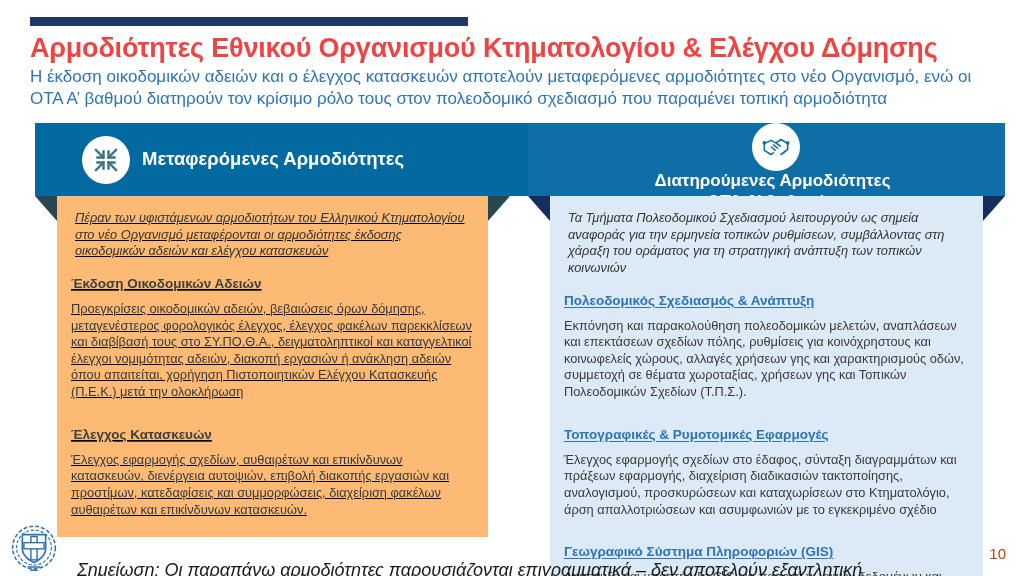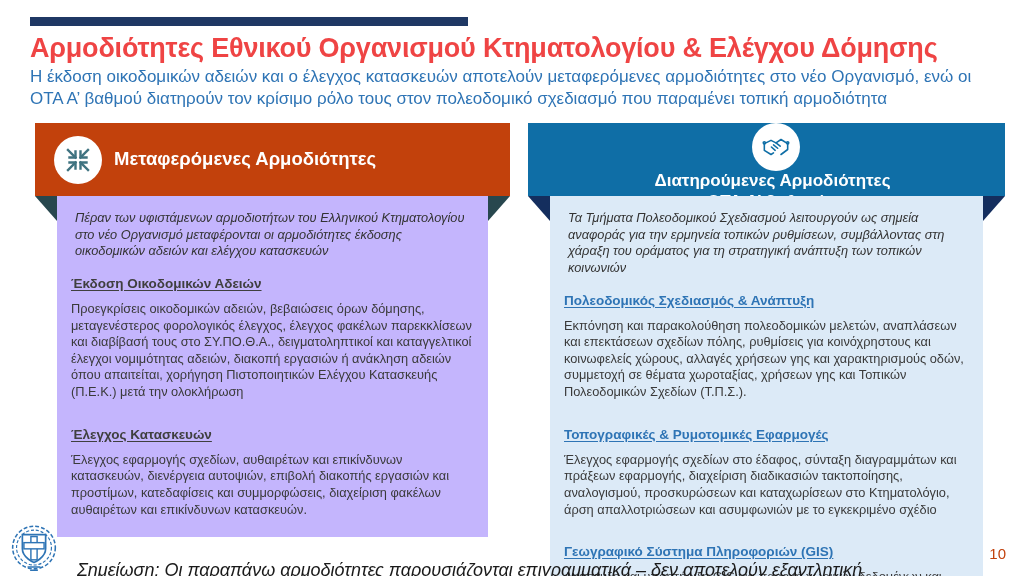--- a/index.html
+++ b/index.html
@@ -22,41 +22,41 @@
     font-size:17px;line-height:1.28;color:#2E74B5;
   }
   
   .panel{position:absolute;top:123px;}
   .panel.left{left:35px;width:475px;}
   .panel.right{left:528px;width:477px;}
   .panel-header{
     position:absolute;left:0;top:0;width:100%;height:73px;
     display:flex;align-items:center;
   }
-  .panel-header.teal{background:#c2410c;}
+  .panel-header.teal{background:#0369a1;padding-left:28px;}
   .panel-header.blue{background:#0F6EA6;flex-direction:column;}
   .icon-circle{
     width:48px;height:48px;border-radius:50%;background:#ffffff;
     margin-left:19px;flex:0 0 auto;
     display:flex;align-items:center;justify-content:center;
   }
   .panel-title{
     color:#ffffff;font-weight:bold;font-size:18.5px;margin-left:12px;line-height:1.22;
   }
   .panel-title.two-line{font-size:17px;}
   .fold{position:absolute;top:73px;width:22px;height:25px;}
   .fold.fold-l{left:0;clip-path:polygon(0 0,100% 0,100% 100%);}
   .fold.fold-r{right:0;clip-path:polygon(0 0,100% 0,0 100%);}
   .fold.teal-fold{background:#28474E;}
   .fold.navy-fold{background:#142E5E;}
   .panel-body{
     position:absolute;left:22px;top:73px;
     padding:12px 16px 12px 14px;box-sizing:border-box;
   }
-  .panel.left  .panel-body{width:431px;height:341px;background:#c4b5fd;}
+  .panel.left  .panel-body{width:431px;height:341px;background:#fdba74;text-decoration:underline;}
   .panel.right .panel-body{width:433px;height:402px;background:#DCEAF7;}
   .intro{
     margin:2px 0 10px 4px;font-style:italic;font-size:12.8px;line-height:1.3;color:#333333;
   }
   .sec-heading{
     margin:16px 0 10px 0;font-size:13.5px;font-weight:bold;
     text-decoration:underline;text-underline-offset:2px;
   }
   .sec-heading.dark{color:#3F3F3F;}
   .sec-heading.blue{color:#2E74B5;}

